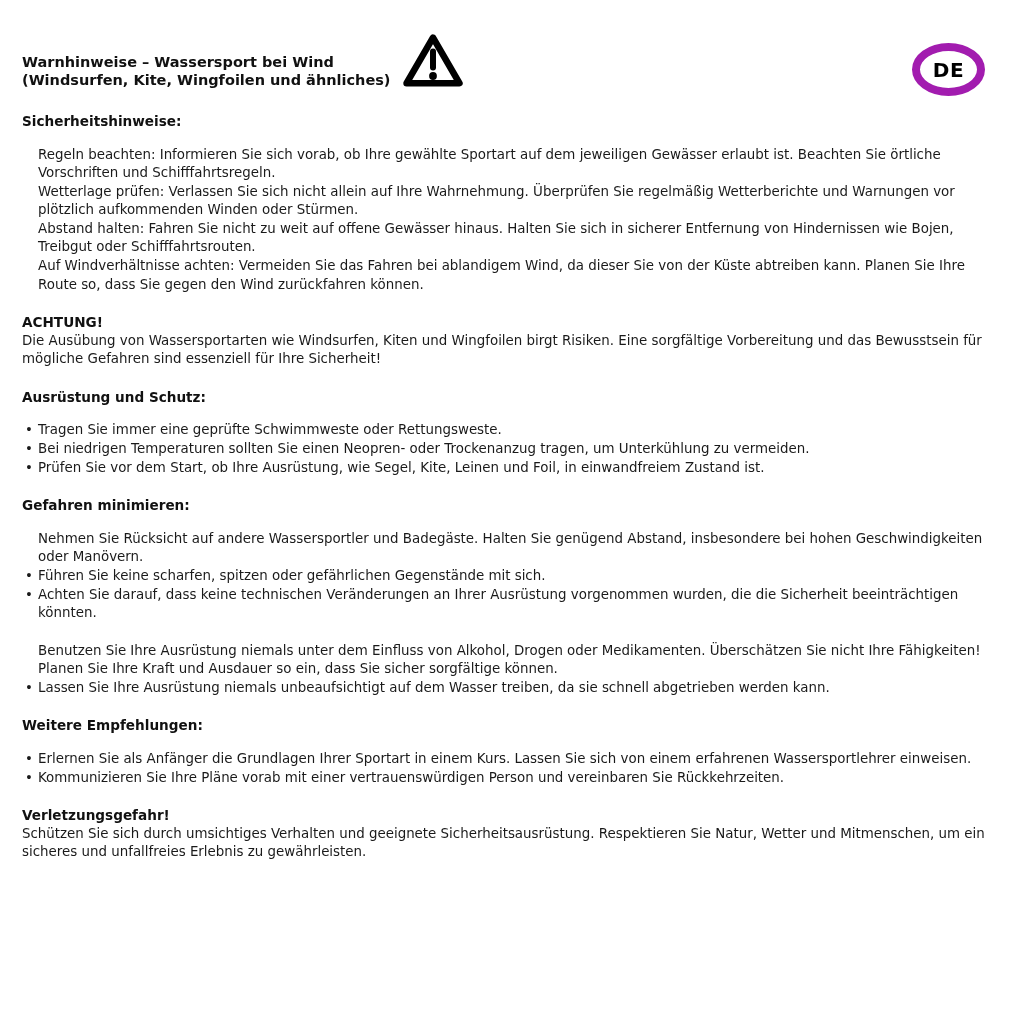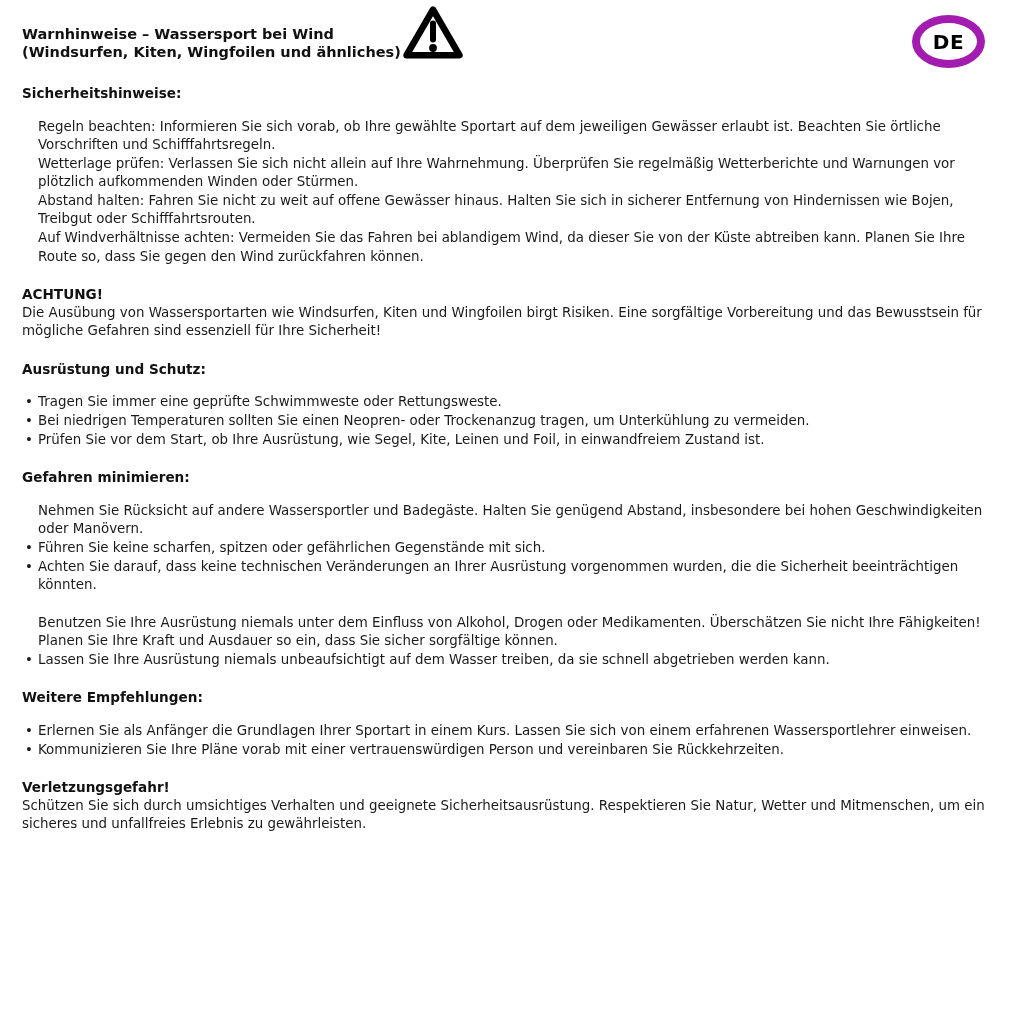--- a/index.html
+++ b/index.html
@@ -9,21 +9,21 @@
   }
   body {
     width: 1020px;
     height: 1026px;
     overflow: hidden;
     font-family: "DejaVu Sans", "Liberation Sans", sans-serif;
     color: #1a1a1a;
   }
   .page {
     position: relative;
-    padding: 8px 35px 0 22px;
+    padding: 36px 35px 0 22px;
   }
   .header {
     position: relative;
     height: 58px;
     margin-bottom: 18px;
   }
   .title {
     position: absolute;
     left: 0;
     top: 17px;
@@ -90,21 +90,21 @@
   }
 </style>
 </head>
 <body>
 
 <div class="page">
 
   <div class="header">
     <div class="title">
       <div>Warnhinweise – Wassersport bei Wind</div>
-      <div>(Windsurfen, Kiten, Wingfoilen und ähnliches)</div>
+      <div>(Windsurfen, Kite, Wingfoilen und ähnliches)</div>
     </div>
 
     <span class="warning-triangle">
       <svg width="60" height="56" viewBox="0 0 100 92" aria-hidden="true">
         <path d="M50 7 L94 83 L6 83 Z" fill="none" stroke="#000" stroke-width="11" stroke-linejoin="round"></path>
         <path d="M50 30 L50 57" stroke="#000" stroke-width="10" stroke-linecap="round"></path>
         <circle cx="50" cy="71" r="6.5" fill="#000"></circle>
       </svg>
     </span>
 

